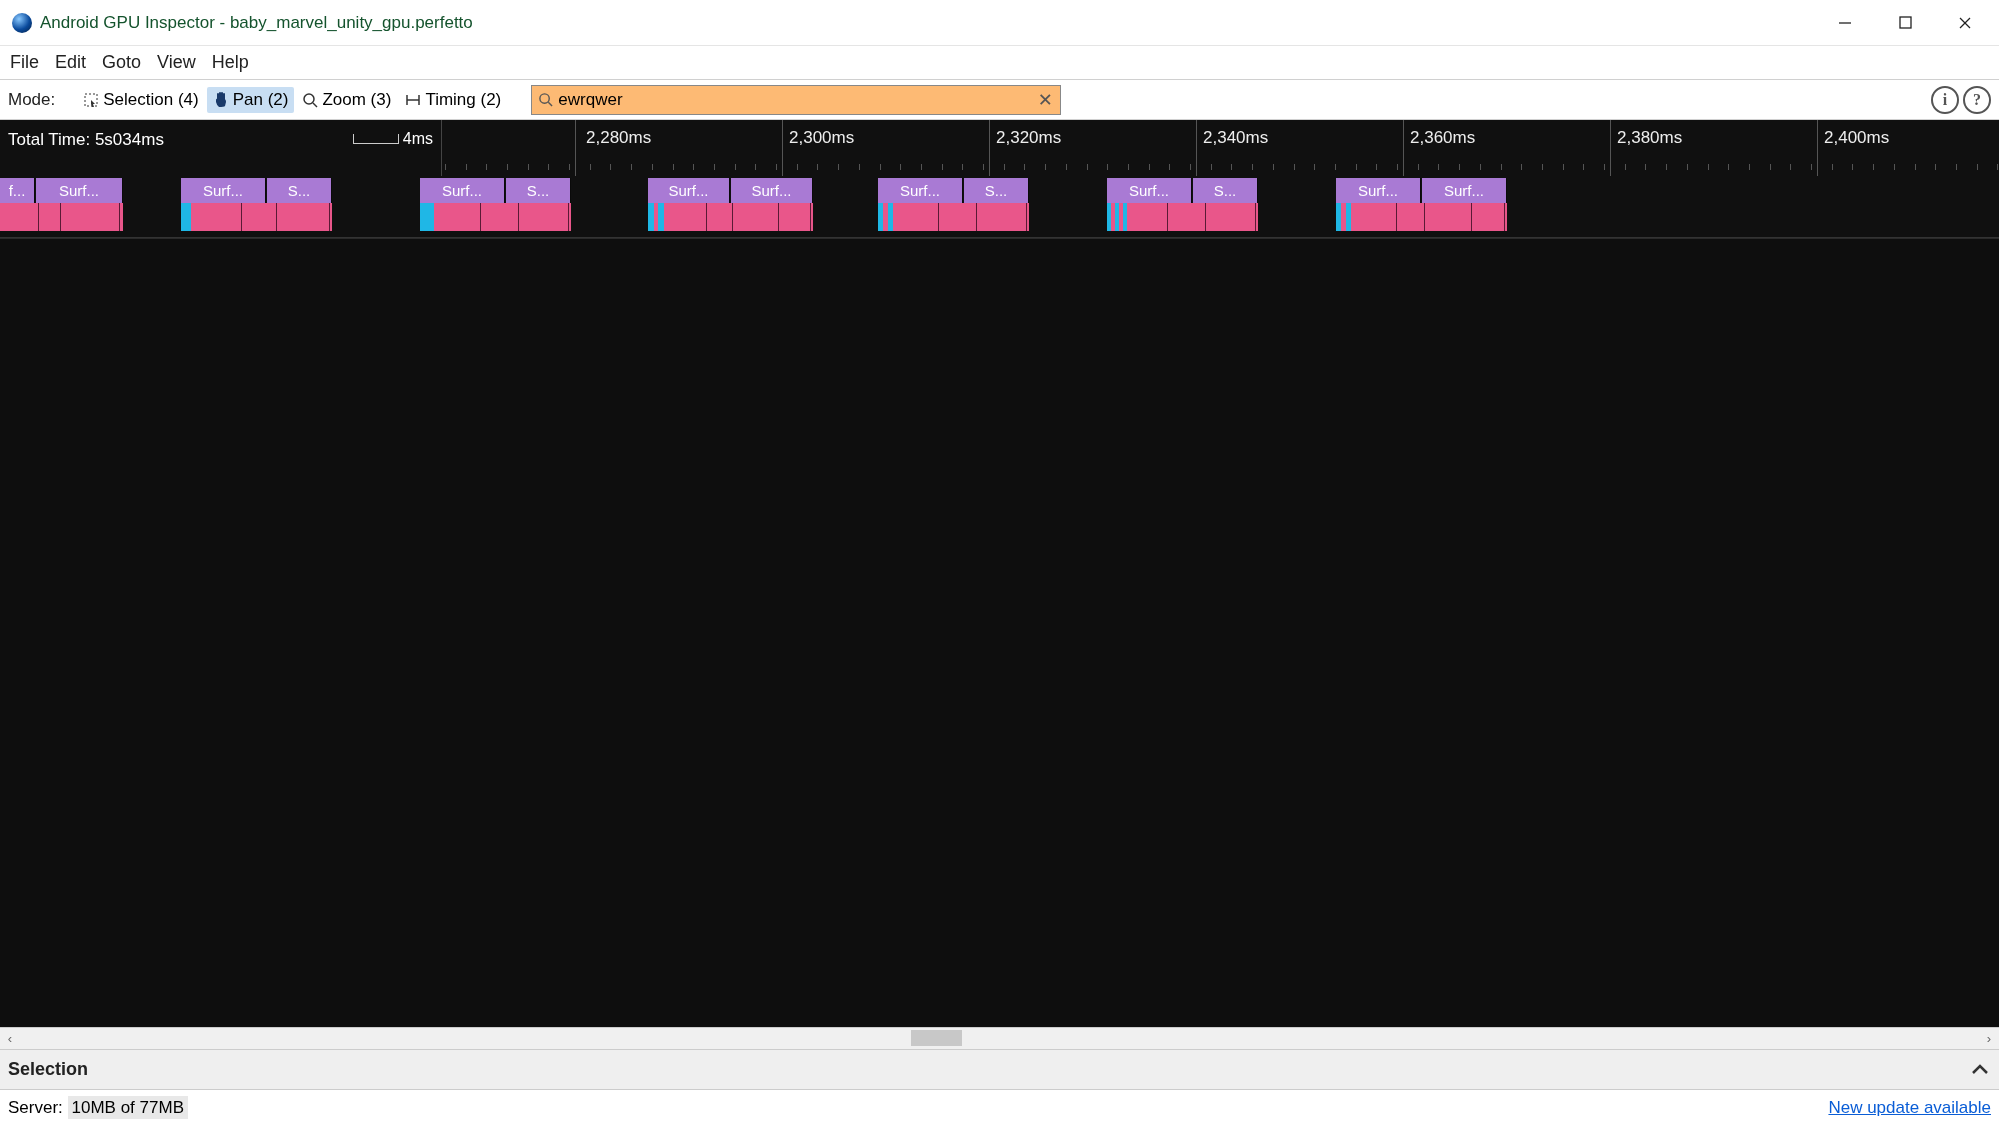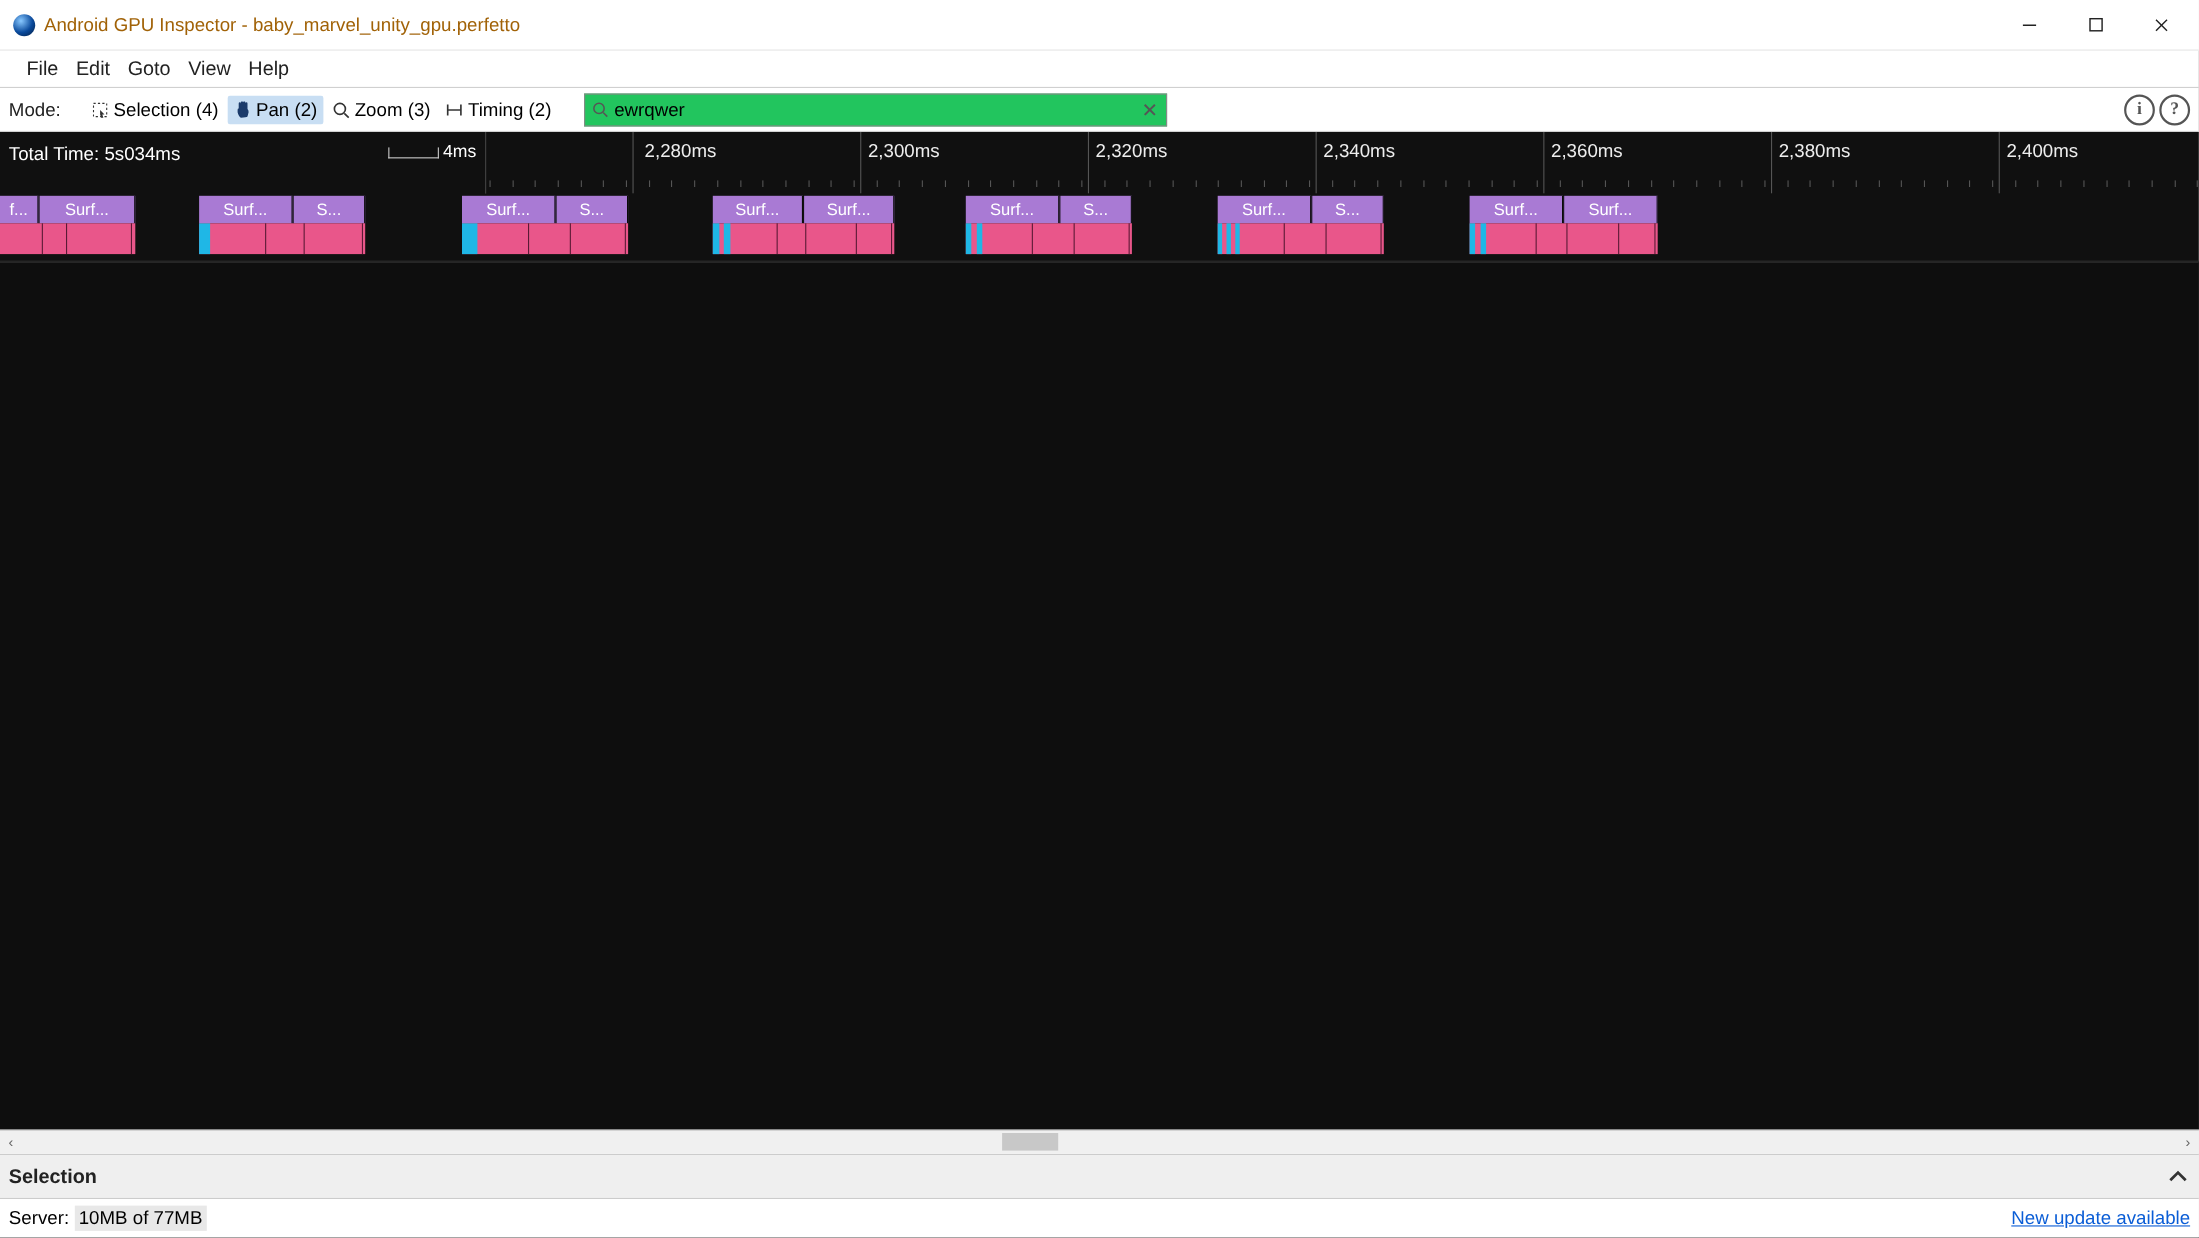--- a/index.html
+++ b/index.html
@@ -22,35 +22,35 @@
   align-items: center;
   padding: 0 4px;
   border-bottom: 1px solid #e5e5e5;
 }
 .title-bar .app-icon {
   width: 20px; height: 20px;
   border-radius: 50%;
   background: radial-gradient(circle at 35% 30%, #88c8ff 0%, #0a4a9c 55%, #031a3a 100%);
   margin: 0 8px;
 }
-.title-bar .title-text { font-size: 17px; color: #a16207; }
+.title-bar .title-text { font-size: 17px; color: #14532d; }
 .title-bar .win-controls { margin-left: auto; display: flex; }
 .win-btn {
   width: 60px; height: 44px;
   display: flex; align-items: center; justify-content: center;
   font-size: 16px; color: #222;
 }
 .win-btn svg { stroke: #222; }
 
 
 .menu-bar {
   height: 34px;
   display: flex;
   align-items: center;
-  padding: 0 16px;
+  padding: 0 2px;
   border-bottom: 1px solid #d0d0d0;
 }
 .menu-item {
   padding: 4px 8px;
   font-size: 18px;
   color: #222;
 }
 
 
 .toolbar {
@@ -73,21 +73,21 @@
 .mode-btn .icon { width: 16px; height: 16px; display: inline-flex; align-items: center; justify-content: center; }
 
 .search-box {
   margin-left: 8px;
   display: flex;
   align-items: center;
   border: 1px solid #888;
   height: 30px;
   width: 530px;
   padding: 0 6px;
-  background: #22c55e;
+  background: #fdba74;
 }
 .search-box .search-icon { width: 16px; height: 16px; margin-right: 4px; }
 .search-box input {
   flex: 1; border: none; outline: none;
   font-size: 17px; background: transparent;
 }
 .search-box .clear-btn {
   width: 18px; height: 18px;
   display: flex; align-items: center; justify-content: center;
   font-size: 18px; color: #555;

